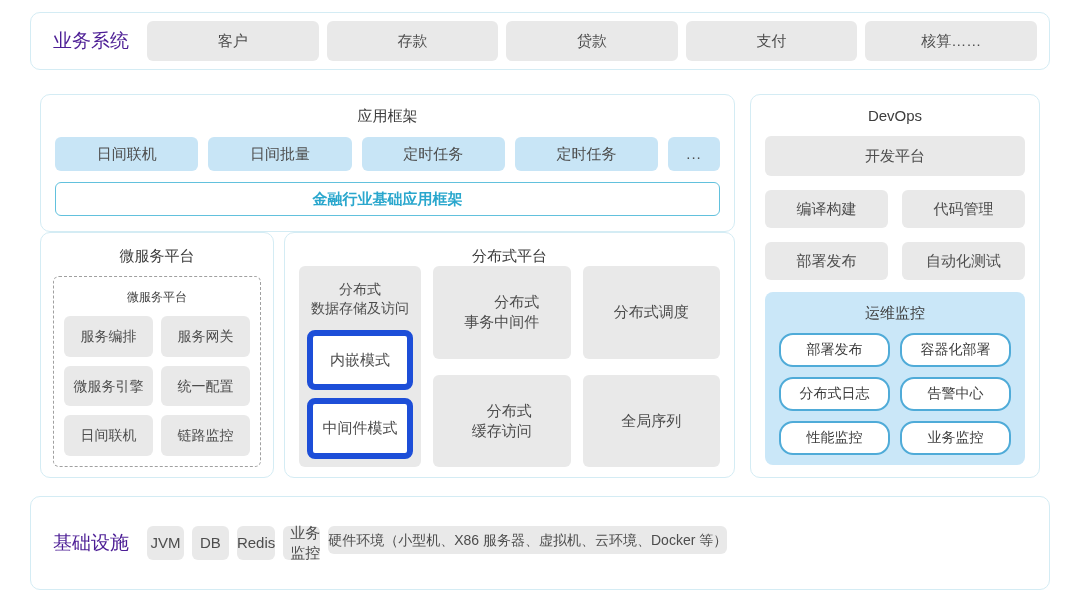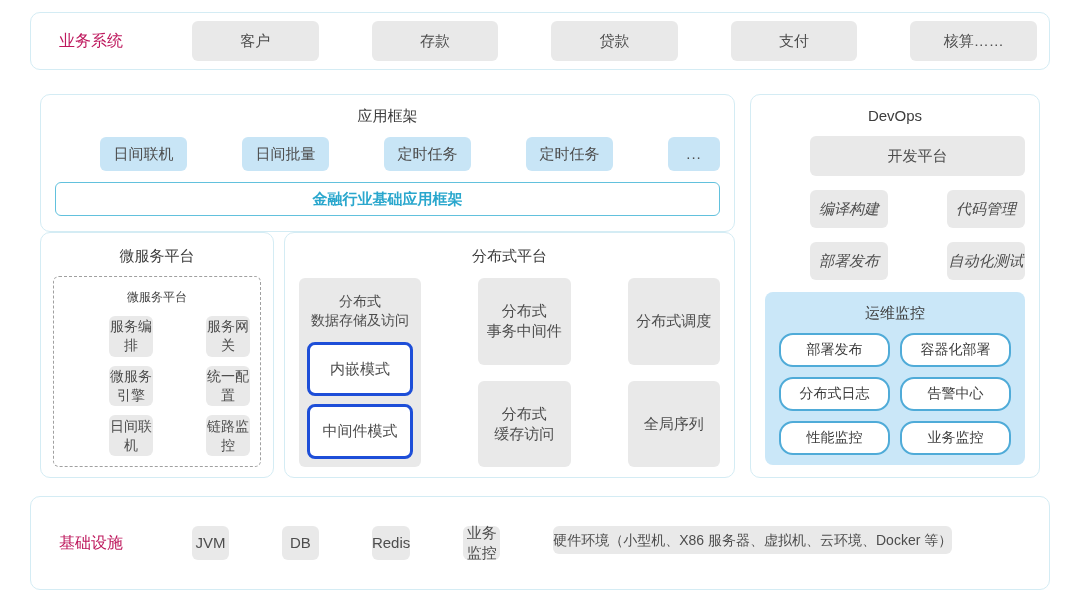--- a/index.html
+++ b/index.html
@@ -17,28 +17,28 @@
     border: 1px solid #d4ecf4;
     border-radius: 10px;
   }
   .panel-title {
     text-align: center; font-size: 15px; color: #3d3d3d; font-weight: 500;
     flex: 0 0 auto;
   }
   .box {
     display: flex; align-items: center; justify-content: center;
     font-size: 15px; color: #4d4d4d; border-radius: 6px;
-    white-space: pre-line; text-align: center; line-height: 1.35; margin-left: 45px;
+    white-space: pre-line; text-align: right; line-height: 1.35;
   }
   .gray { background: #e9e9e9; }
   .blue { background: #c8e5f6; }
 
   
   .top-panel { height: 58px; display: flex; align-items: center; padding: 0 12px; gap: 8px; }
-  .side-label { width: 96px; text-align: center; font-size: 16px; color: #be185d; font-weight: 500; flex: 0 0 auto; }
+  .side-label { width: 96px; text-align: center; font-size: 19px; color: #4c1d95; font-weight: 500; flex: 0 0 auto; }
   .hbox-row { display: flex; gap: 8px; flex: 1; }
   .top-panel .box { flex: 1; height: 40px; }
 
   
   .middle { margin: 24px 10px 0 10px; flex: 0 0 384px; display: flex; gap: 15px; }
   .left-col { flex: 1; display: flex; flex-direction: column; }
 
   .app-panel { height: 138px; padding: 12px 14px; display: flex; flex-direction: column; }
   .app-panel .panel-title { margin-bottom: 11px; }
   .modules-row { display: flex; gap: 10px; }
@@ -59,46 +59,46 @@
   .dashed-box {
     flex: 1; border: 1px dashed #a0a0a0; border-radius: 6px;
     padding: 8px 10px 10px; display: flex; flex-direction: column;
   }
   .inner-title { text-align: center; font-size: 12px; color: #3d3d3d; margin: 4px 0 10px; }
   .grid-2x3 { flex: 1; display: grid; grid-template-columns: 1fr 1fr; grid-auto-rows: 1fr; gap: 9px 8px; }
   .grid-2x3 .box { font-size: 14px; }
 
   
   .dist-panel { flex: 1; padding: 10px 14px; display: flex; flex-direction: column; }
-  .dist-panel .panel-title { margin: 4px 0 12px; }
+  .dist-panel .panel-title { margin: 4px 0 0; }
   .dist-grid {
     flex: 1; display: grid;
     grid-template-columns: 122px 1fr 1fr;
     grid-template-rows: 1fr 1fr;
     gap: 16px 12px;
   }
   .storage-box {
     grid-row: 1 / 3; background: #e9e9e9; border-radius: 6px;
     padding: 8px; display: flex; flex-direction: column; gap: 8px;
   }
   .storage-title {
     text-align: center; font-size: 14px; line-height: 1.35;
     white-space: pre-line; color: #4d4d4d; margin: 6px 0 4px;
   }
   .mode-box {
-    flex: 1; background: #ffffff; border: 3px solid #1d4ed8; border-radius: 8px;
+    flex: 1; background: #ffffff; border: 6px solid #1d4ed8; border-radius: 8px;
     display: flex; align-items: center; justify-content: center; font-size: 15px;
   }
   .dist-grid > .cell { font-size: 15px; }
 
   
   .devops-panel { width: 290px; padding: 12px 14px; display: flex; flex-direction: column; }
   .devops-panel .panel-title { margin-bottom: 12px; }
   .platform-box { height: 40px; margin-bottom: 14px; }
-  .tools-grid { display: grid; grid-template-columns: 1fr 1fr; gap: 14px 14px; margin-bottom: 12px; font-style: italic; }
+  .tools-grid { display: grid; grid-template-columns: 1fr 1fr; gap: 14px 14px; margin-bottom: 12px; }
   .tools-grid .box { height: 38px; font-size: 15px; }
   .monitor-panel {
     flex: 1; background: #cae7f8; border-radius: 8px;
     padding: 10px 14px; display: flex; flex-direction: column;
   }
   .monitor-title { text-align: center; font-size: 15px; color: #3d3d3d; font-weight: 500; margin: 2px 0 10px; }
   .monitor-grid { flex: 1; display: grid; grid-template-columns: 1fr 1fr; grid-auto-rows: 1fr; gap: 10px 10px; }
   .monitor-grid .mbox {
     background: #ffffff; border: 2px solid #4fabd8; border-radius: 14px;
     display: flex; align-items: center; justify-content: center;

